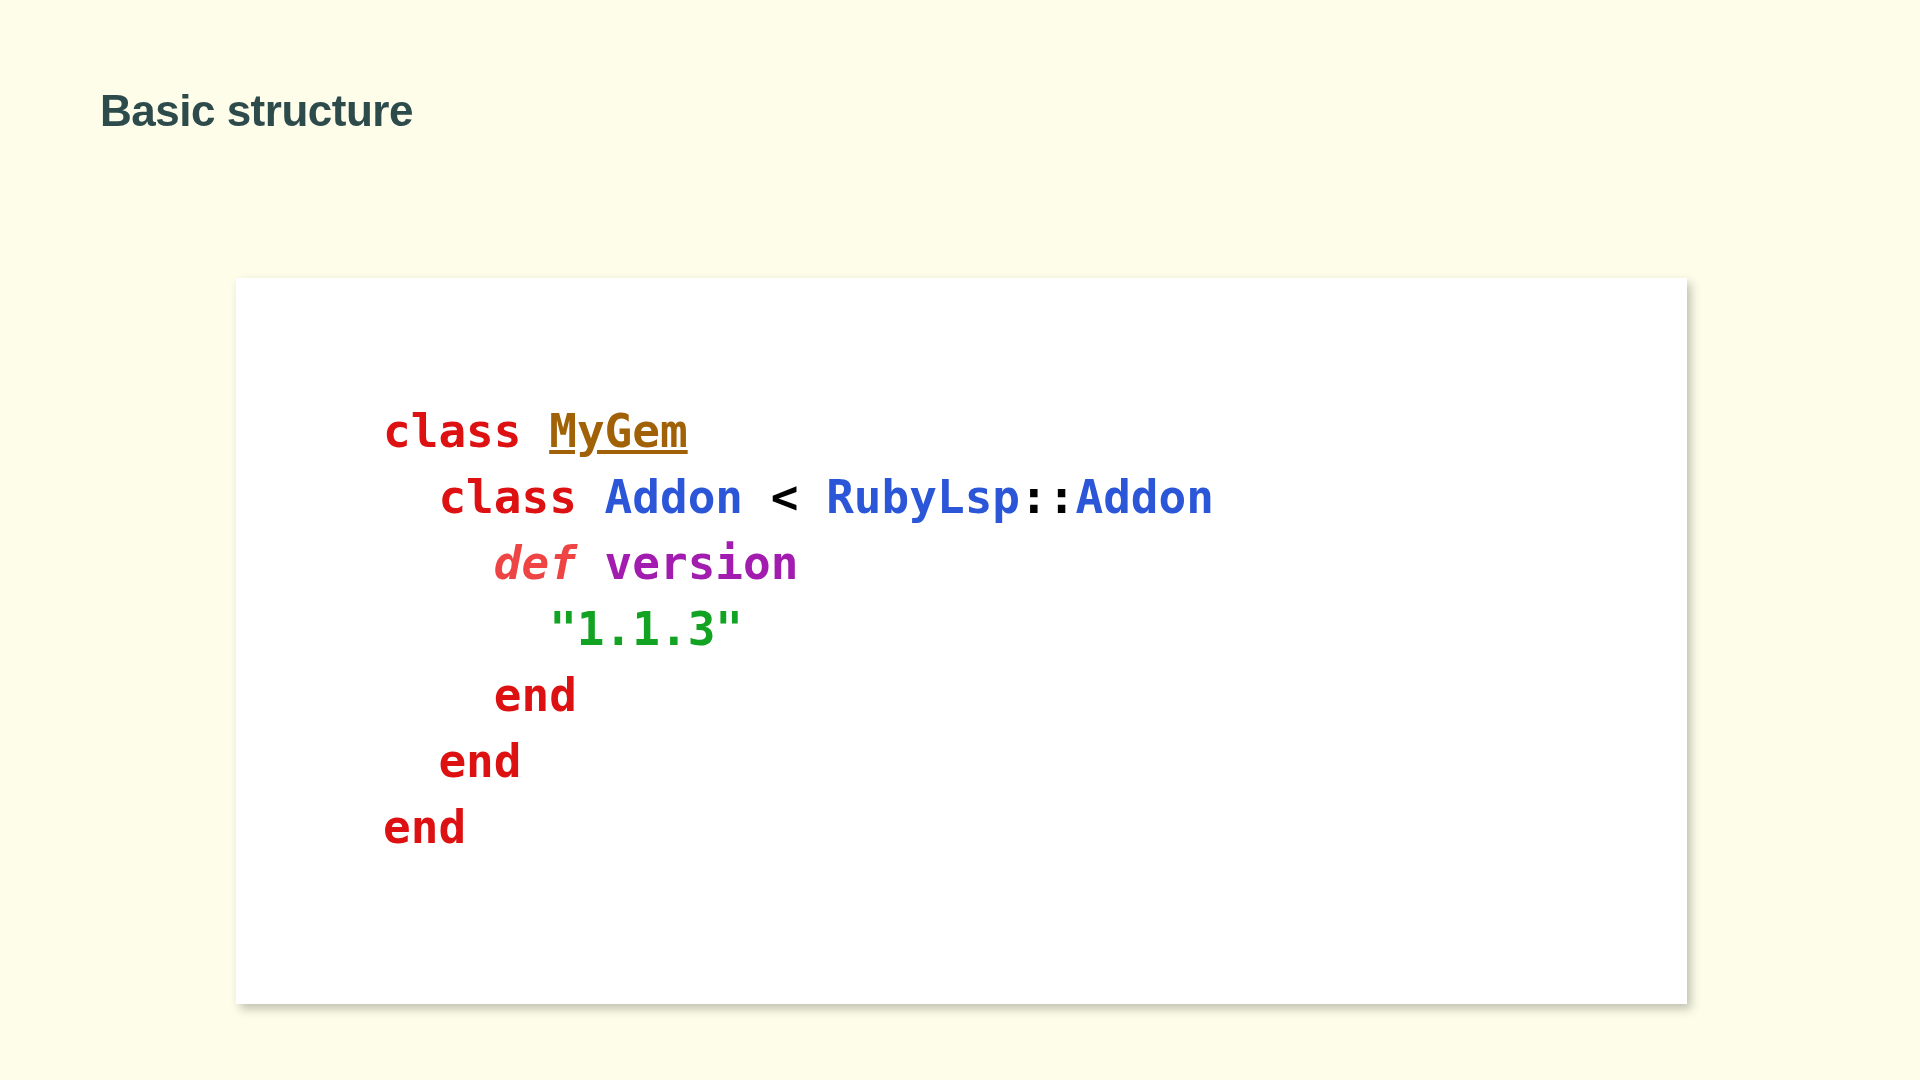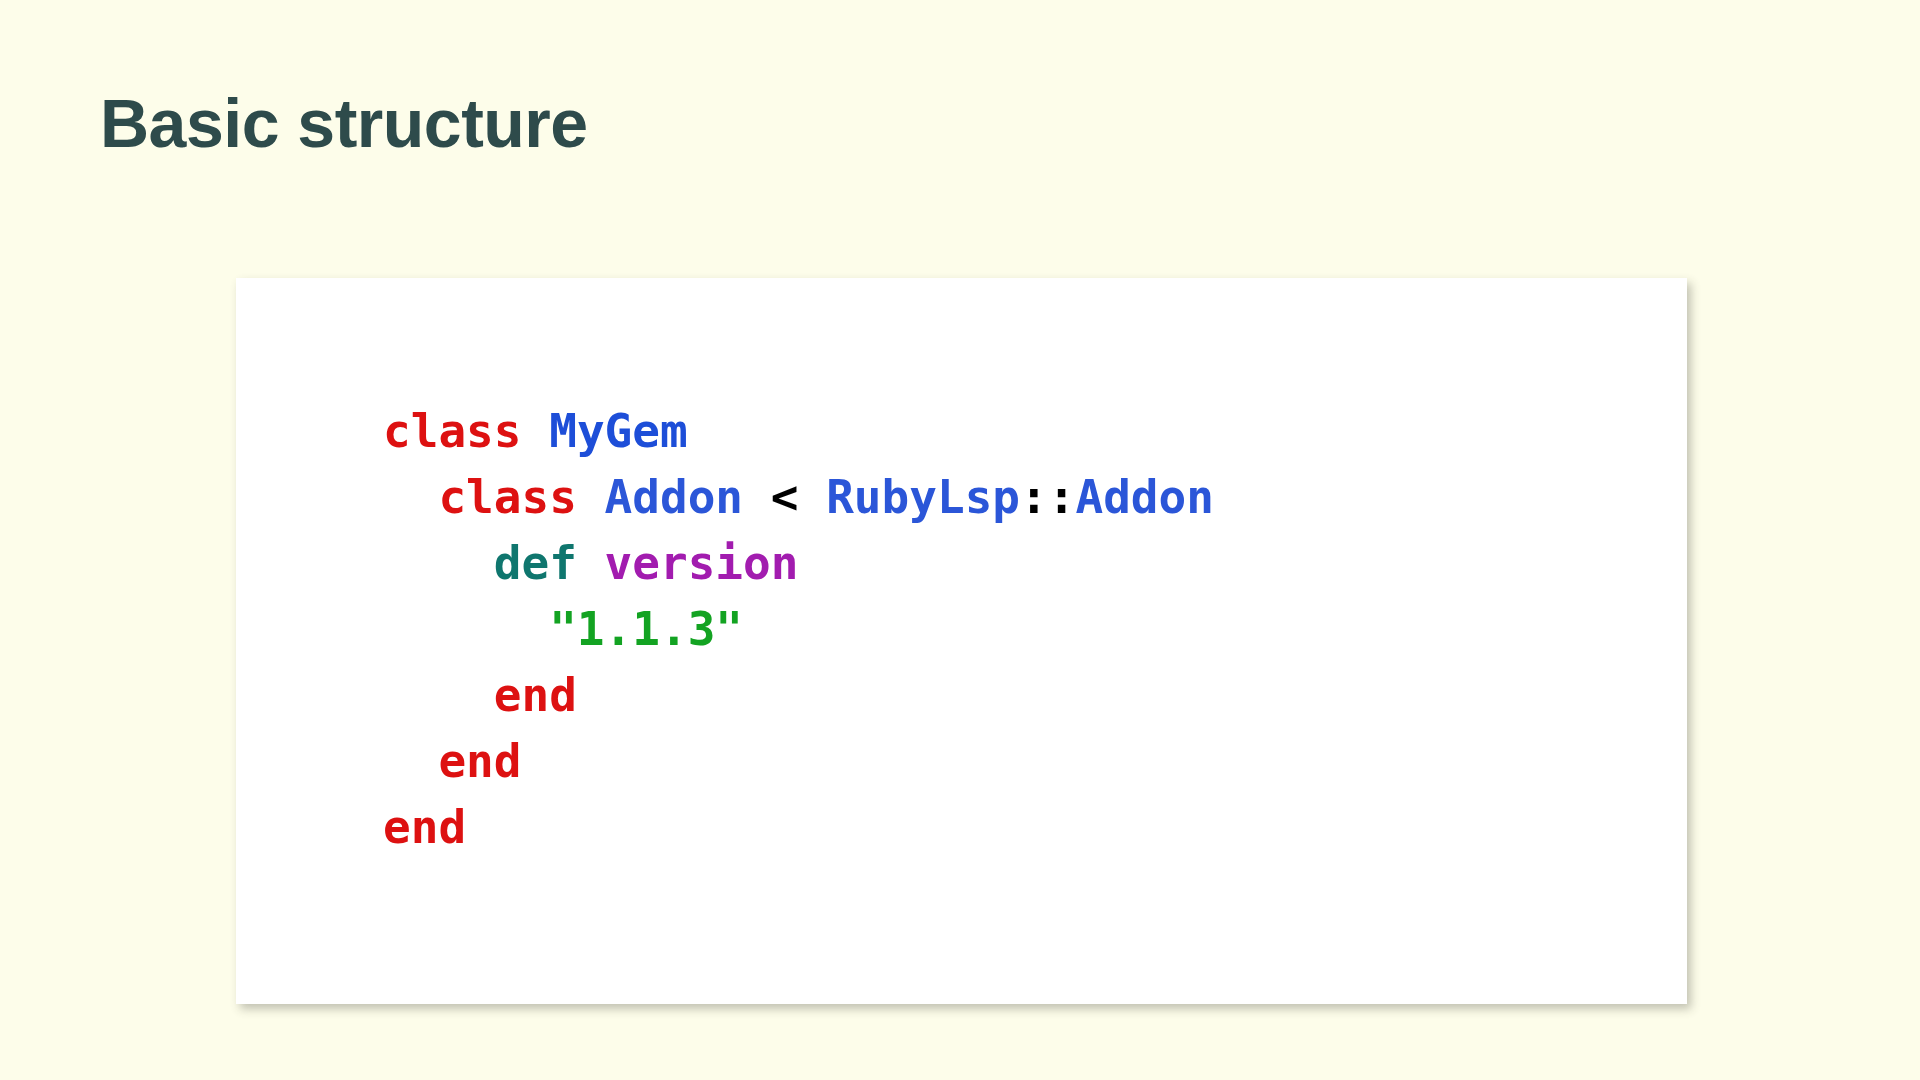--- a/index.html
+++ b/index.html
@@ -15,21 +15,21 @@
     font-family: "Liberation Sans", sans-serif;
     position: relative;
   }
 
   
   #slide-title {
     position: absolute;
     left: 100px;
     top: 88px;
     font-family: "Liberation Sans", sans-serif;
-    font-size: 68px;
+    font-size: 44px;
     font-weight: 700;
     letter-spacing: -0.5px;
     color: #2e4b4b;
     white-space: nowrap;
     line-height: 1.05;
   }
 
   
   #code-card {
     position: absolute;
@@ -62,22 +62,22 @@
   .tok-plain    { color: #000000; }
 </style>
 </head>
 <body style="background: rgb(253, 253, 234);">
 
 <div id="slide-root">
 
   <h1 id="slide-title" style="color: rgb(46, 75, 75);">Basic structure</h1>
 
   <div id="code-card" style="background: rgb(255, 255, 255);">
-    <pre id="code-block"><span class="code-line"><span class="tok-keyword" style="color: rgb(221, 17, 17);">class</span><span class="tok-plain"> </span><span class="tok-constant" style="color: #1d4ed8;">MyGem</span></span>
+    <pre id="code-block"><span class="code-line"><span class="tok-keyword" style="color: rgb(221, 17, 17);">class</span><span class="tok-plain"> </span><span class="tok-constant" style="color: #a16207; text-decoration: underline;">MyGem</span></span>
 <span class="code-line"><span class="tok-plain">  </span><span class="tok-keyword" style="color: rgb(221, 17, 17);">class</span><span class="tok-plain"> </span><span class="tok-constant" style="color: rgb(43, 86, 216);">Addon</span><span class="tok-plain"> </span><span class="tok-operator" style="color: rgb(0, 0, 0);">&lt;</span><span class="tok-plain"> </span><span class="tok-constant" style="color: rgb(43, 86, 216);">RubyLsp</span><span class="tok-operator" style="color: rgb(0, 0, 0);">::</span><span class="tok-constant" style="color: rgb(43, 86, 216);">Addon</span></span>
-<span class="code-line"><span class="tok-plain">    </span><span class="tok-keyword" style="color: #0f766e;">def</span><span class="tok-plain"> </span><span class="tok-method" style="color: #a21caf;">version</span></span>
+<span class="code-line"><span class="tok-plain">    </span><span class="tok-keyword" style="color: #ef4444; font-style: italic;">def</span><span class="tok-plain"> </span><span class="tok-method" style="color: #a21caf;">version</span></span>
 <span class="code-line"><span class="tok-plain">      </span><span class="tok-string" style="color: rgb(19, 163, 34);">"1.1.3"</span></span>
 <span class="code-line"><span class="tok-plain">    </span><span class="tok-keyword" style="color: rgb(221, 17, 17);">end</span></span>
 <span class="code-line"><span class="tok-plain">  </span><span class="tok-keyword" style="color: rgb(221, 17, 17);">end</span></span>
 <span class="code-line"><span class="tok-keyword" style="color: rgb(221, 17, 17);">end</span></span></pre>
   </div>
 
 </div>
 
 </body></html>

